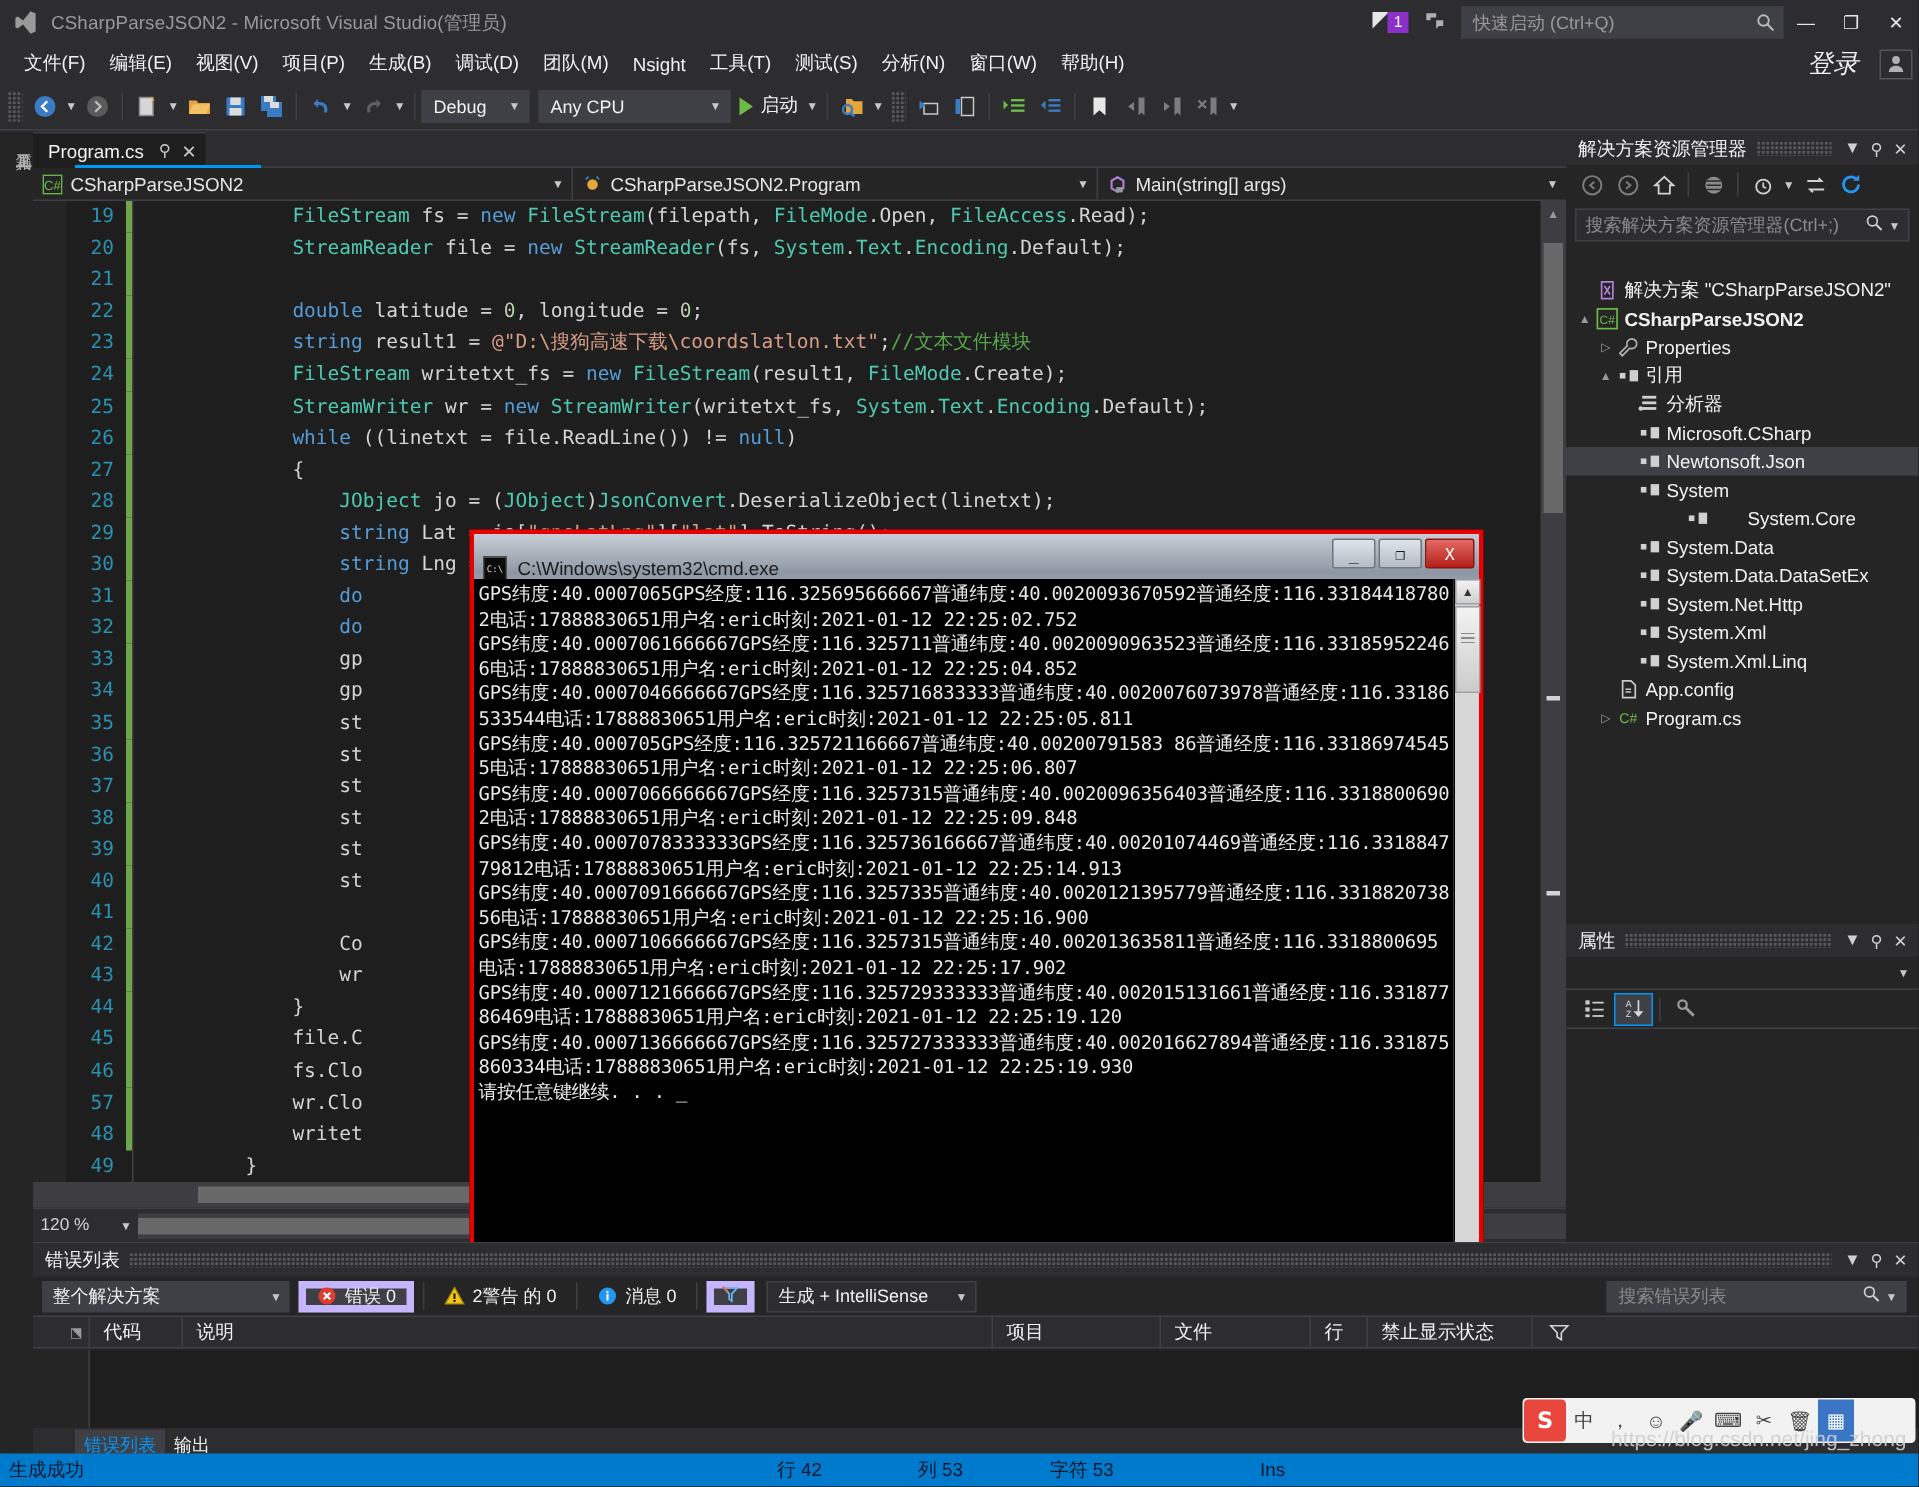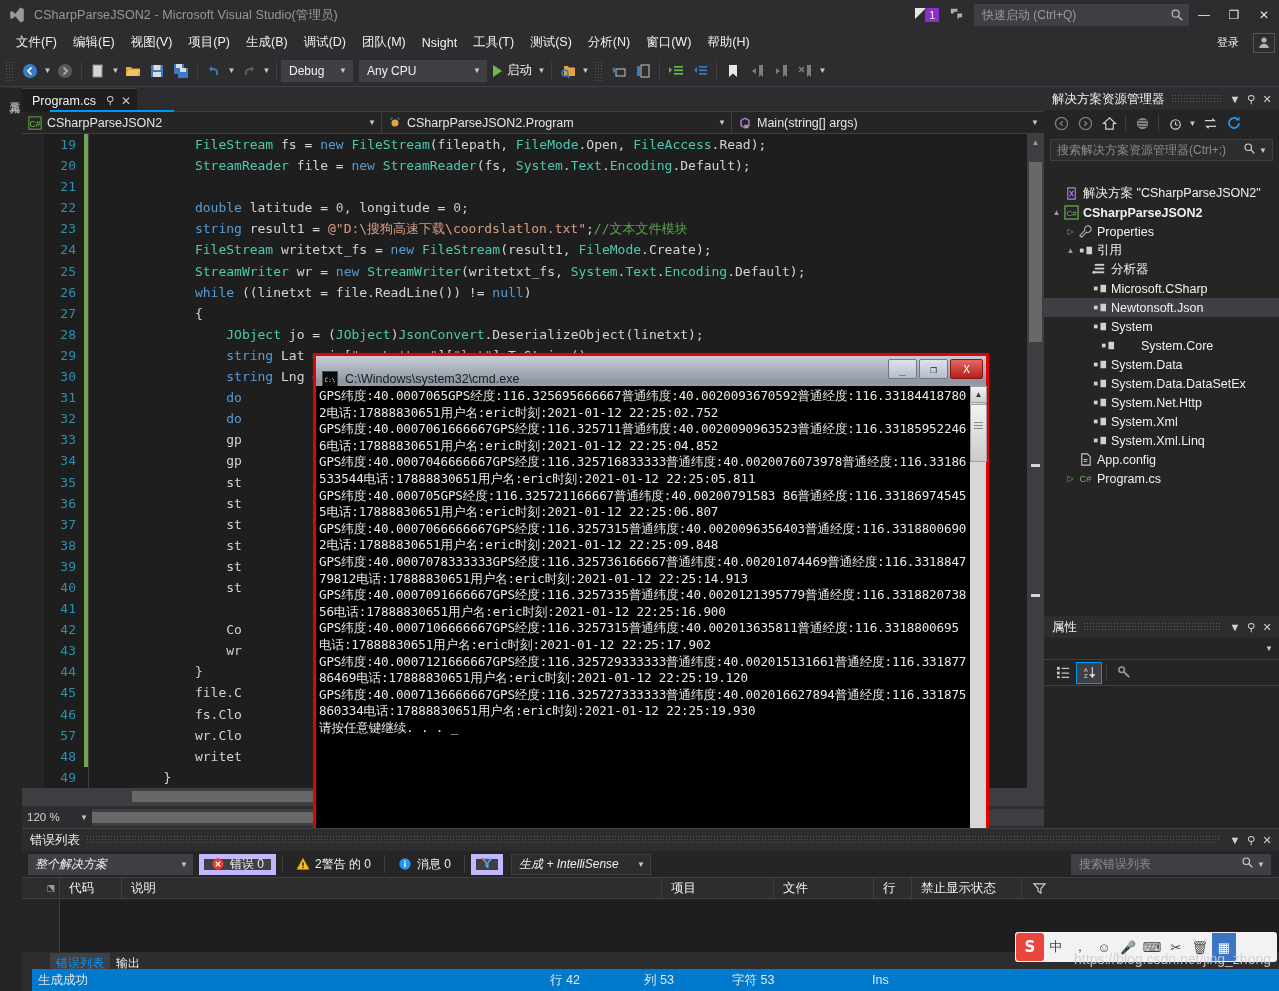--- a/index.html
+++ b/index.html
@@ -25,21 +25,21 @@
   .qlaunch { width:215px; height:22px; background:#3f3f46; border:1px solid #3f3f46;
              display:flex; align-items:center; padding:0 4px 0 7px; color:#9a9a9a; font-size:12px; }
   .qlaunch .ql-text { flex:1; }
   .qlaunch .ql-search { width:14px; height:14px; opacity:.85; }
   .wbtn { width:30px; height:30px; display:flex; align-items:center; justify-content:center; color:#e6e6e6; }
 
   
   .menubar { height:25px; background:#2d2d30; display:flex; align-items:center; padding-left:8px; position:relative;}
   .menubar .mi { padding:3px 8px; color:#f1f1f1; font-size:12.5px; }
   .menu-right { position:absolute; right:4px; top:0; height:25px; display:flex; align-items:center; }
-  .signin { color:#f1f1f1; font-size:11px; padding:0 10px; }
+  .signin { color:#f1f1f1; font-size:17px; padding:0 10px;font-style:italic; }
   .acct-icon { width:22px; height:20px; border:1px solid #555; display:flex; align-items:center; justify-content:center; margin-left:4px;}
 
   
   .toolbar { height:32px; background:#2d2d30; display:flex; align-items:center; padding-left:2px; border-bottom:1px solid #3f3f46;}
   .grip { width:10px; height:20px; margin:0 3px; background-image:radial-gradient(#5a5a5e 1px, transparent 1px); background-size:3px 3px;}
   .tbtn { width:24px; height:24px; display:flex; align-items:center; justify-content:center; }
   .tsep { width:1px; height:18px; background:#3f3f46; margin:0 4px; }
   .tcaret { width:11px; height:24px; display:flex; align-items:center; justify-content:center; color:#c8c8c8; font-size:8px;}
   .combo { height:22px; background:#3f3f46; border:1px solid #3f3f46; display:flex; align-items:center;
            color:#f1f1f1; font-size:12px; padding:0 2px 0 7px; }
@@ -161,21 +161,21 @@
                 border-bottom:1px solid #3f3f46; color:#c8c8c8; font-size:8px;}
   .prop-tools { height:26px; display:flex; align-items:center; padding-left:6px; border-bottom:1px solid #3f3f46;}
   .prop-tb { width:26px; height:22px; display:flex; align-items:center; justify-content:center; }
   .prop-tb.active { border:1px solid #0097fb; background:#3f3f46;}
 
   
   .errlist { position:absolute; left:22px; right:0; bottom:30px; height:133px; background:#252526; border-top:1px solid #3f3f46;}
   .el-head { height:22px; display:flex; align-items:center; padding:0 4px 0 8px; background:#2d2d30;}
   .el-toolbar { height:26px; display:flex; align-items:center; padding-left:6px; position:relative;}
   .el-combo { width:165px; height:21px; background:#3f3f46; display:flex; align-items:center; padding:0 2px 0 7px;
-              font-size:12px; color:#f1f1f1;font-style:italic;}
+              font-size:12px; color:#f1f1f1;}
   .el-combo .cv { flex:1;}
   .el-combo .carr { width:14px; text-align:center; font-size:8px; color:#c8c8c8;}
   .el-chip { height:21px; display:flex; align-items:center; padding:0 7px; font-size:12px; color:#f1f1f1; margin-left:6px;}
   .el-chip.on { border:5px solid #c4b5fd; background:#3f3f46;}
   .el-chip .ci { margin-right:5px; display:flex; align-items:center;}
   .el-vsep { width:1px; height:18px; background:#3f3f46; margin-left:6px;}
   .el-search { position:absolute; right:8px; width:200px; height:21px; background:#3f3f46; border:1px solid #3f3f46;
                display:flex; align-items:center; padding:0 2px 0 7px; }
   .el-search .ph { flex:1; color:#8b8b8b; font-size:12px;}
   .el-cols { height:22px; display:flex; align-items:center; background:#2d2d30; border-top:1px solid #3f3f46;
@@ -184,21 +184,21 @@
   .el-grid { position:absolute; left:0; right:0; top:71px; bottom:0; background:#1e1e1e;}
   .el-rowhdr { position:absolute; left:0; top:0; width:38px; bottom:0; background:#252526; border-right:1px solid #3f3f46;}
 
   .bottom-tabs { position:absolute; left:22px; right:0; bottom:17px; height:22px; display:flex; align-items:center;
                  background:#2d2d30; padding-left:28px;}
   .btab { height:20px; padding:0 6px; display:flex; align-items:center; font-size:12px; color:#f1f1f1;}
   .btab.active { background:#3f3f46; color:#0097fb;}
 
   
   .statusbar { position:absolute; left:0; right:0; bottom:0; height:22px; background:#007acc; display:flex; align-items:center;
-               color:#e5e5e5; font-size:12.5px;margin-left:32px;}
+               color:#0f172a; font-size:12.5px;}
   .sb-msg { padding-left:6px; }
   .sb-cell { position:absolute; }
 
   
   .ime { position:absolute; left:1015px; bottom:29px; width:262px; height:30px; background:#f2f2f2;
          display:flex; align-items:center; border-radius:3px; }
   .ime-logo { width:28px; height:28px; background:#e8453c; border-radius:3px; display:flex; align-items:center;
               justify-content:center; color:#fff; font-weight:bold; font-size:15px; margin-left:1px;
               font-family:"DejaVu Sans",sans-serif;}
   .ime-item { width:24px; height:28px; display:flex; align-items:center; justify-content:center; color:#444; font-size:13px;}
@@ -690,21 +690,21 @@
           <div class="tnode" style="padding-left: 34px;">
             <span class="arw"></span>
             <span class="tic">
               <svg width="15" height="15" viewBox="0 0 16 16">
                 <rect x="2" y="6" width="4" height="4" fill="#d0d0d0"></rect>
                 <rect x="9" y="4" width="6" height="8" fill="#d0d0d0"></rect>
               </svg>
             </span>
             <span class="tlbl">System</span>
           </div>
-          <div class="tnode" style="padding-left: 20px; gap: 22px;">
+          <div class="tnode" style="padding-left: 44px; gap: 22px;">
             <span class="arw"></span>
             <span class="tic">
               <svg width="15" height="15" viewBox="0 0 16 16">
                 <rect x="2" y="6" width="4" height="4" fill="#d0d0d0"></rect>
                 <rect x="9" y="4" width="6" height="8" fill="#d0d0d0"></rect>
               </svg>
             </span>
             <span class="tlbl">System.Core</span>
           </div>
           <div class="tnode" style="padding-left: 34px;">

